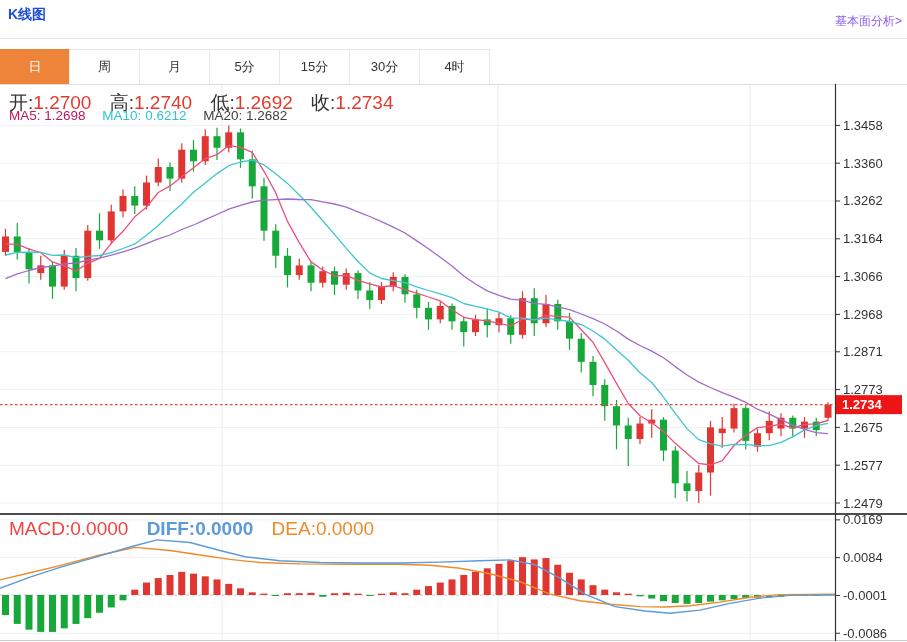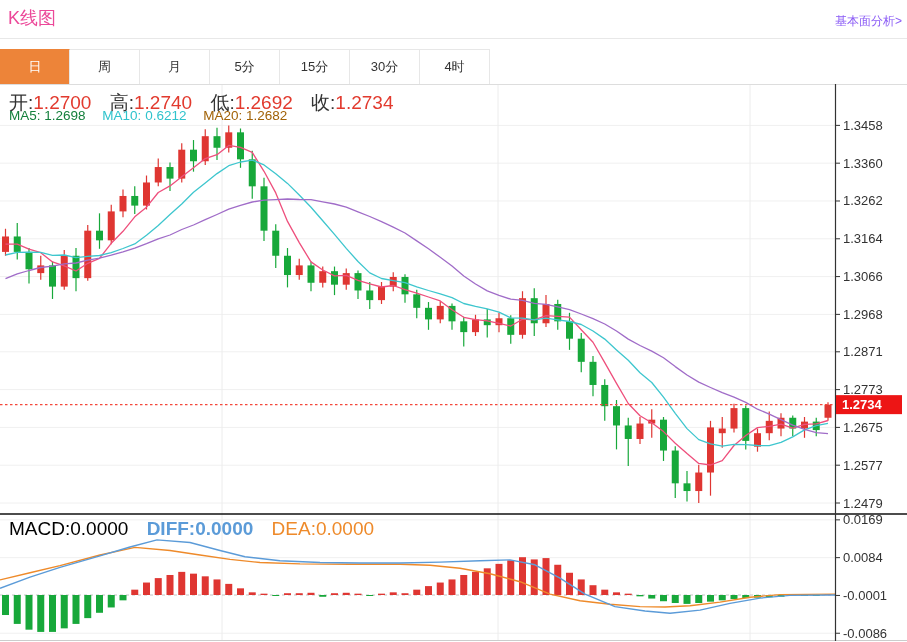--- a/index.html
+++ b/index.html
@@ -1,36 +1,36 @@
 <!DOCTYPE html>
 <html><head>
 <meta charset="utf-8">
 <style>
   html,body{margin:0;padding:0;background:#fff;}
   #app{position:relative;width:907px;height:642px;background:#fff;overflow:hidden;
        font-family:"Liberation Sans","DejaVu Sans",sans-serif;}
-  .title{position:absolute;left:8px;top:6px;font-size:18px;font-weight:normal;color:#ec4899;}
+  .title{position:absolute;left:8px;top:6px;font-size:14px;font-weight:bold;color:#1d4ed8;}
   .fund-link{position:absolute;right:5px;top:13px;font-size:12px;color:#8b5cf6;cursor:pointer;}
   .head-divider{position:absolute;left:0;top:38px;width:907px;height:1px;background:#e8e8e8;}
   .tabstrip{position:absolute;left:0;top:49px;height:35px;display:flex;}
   .tab{width:70px;height:35px;line-height:34px;text-align:center;font-size:13px;color:#333;
        background:#fff;border-top:1px solid #e7e7e7;border-right:1px solid #e7e7e7;
        box-sizing:border-box;cursor:pointer;}
   .tab:first-child{border-left:1px solid #e7e7e7;}
   .tab.active{background:#ed8439;border-top-color:#ed8439;border-left-color:#ed8439;color:#fff;}
   #chart-svg{position:absolute;left:0;top:84px;}
   .legend{position:absolute;left:9px;font-size:19px;white-space:nowrap;pointer-events:none;}
   .legend .pair{margin-right:13px;}
   .legend .lab{color:#333;}
   .legend .val{color:#e23a2e;}
   .ohlc-row{top:90px;}
   .ma-row{top:108px;font-size:13.5px;}
   .macd-row{top:518px;}
-  .c-ma5{color:#15803d;text-align:right;} .c-ma10{color:#2fc3cc;} .c-ma20{color:#a16207;}
-  .c-macd{color:#000000;} .c-diff{color:#5b9bd8;font-weight:bold;} .c-dea{color:#ee8a2a;}
+  .c-ma5{color:#be185d;text-align:right;} .c-ma10{color:#2fc3cc;} .c-ma20{color:#404040;}
+  .c-macd{color:#ef4444;} .c-diff{color:#5b9bd8;font-weight:bold;} .c-dea{color:#ee8a2a;}
 </style>
 </head>
 <body>
 
 <div id="app">
   <div class="title">K线图</div>
   <div class="fund-link">基本面分析&gt;</div>
   <div class="head-divider"></div>
 
   <div class="tabstrip">

